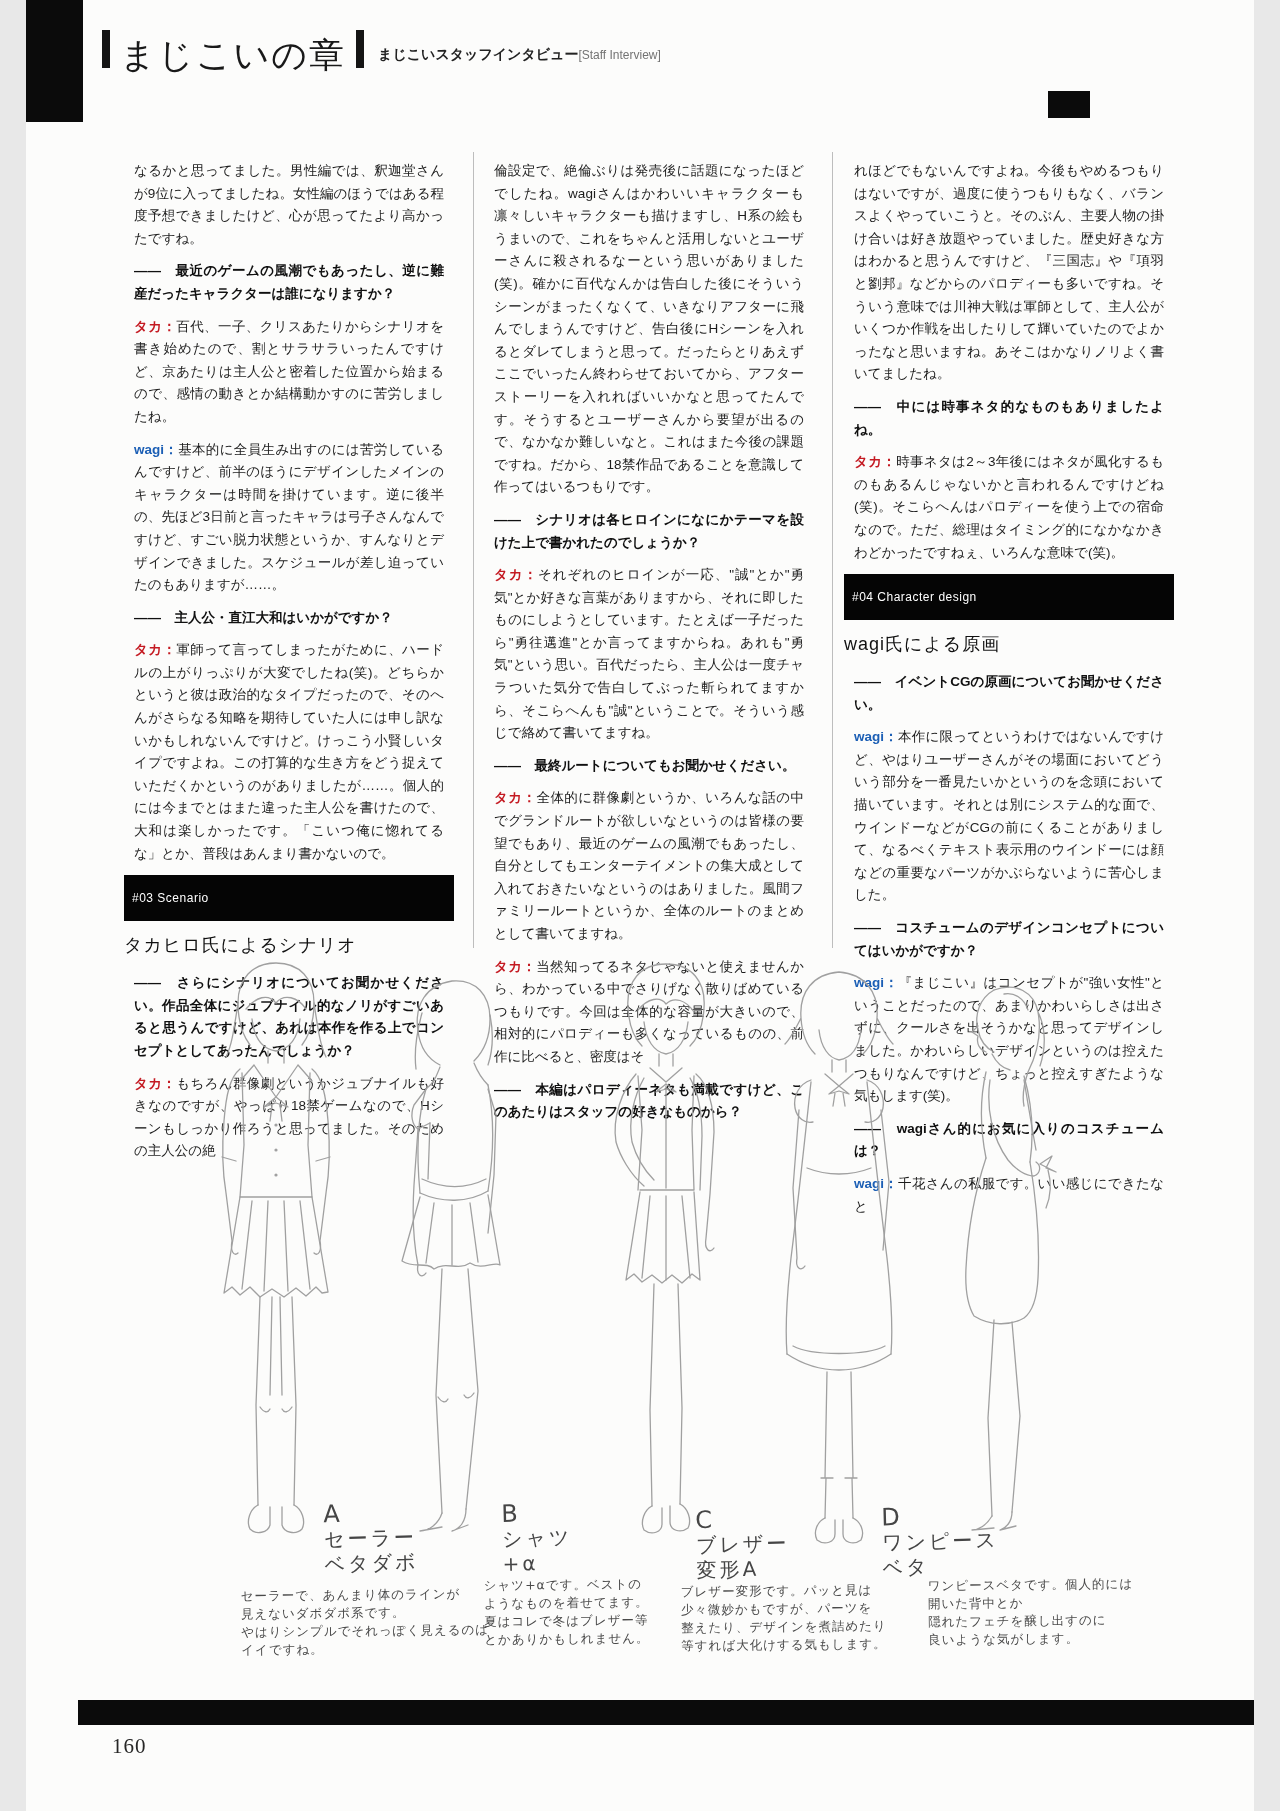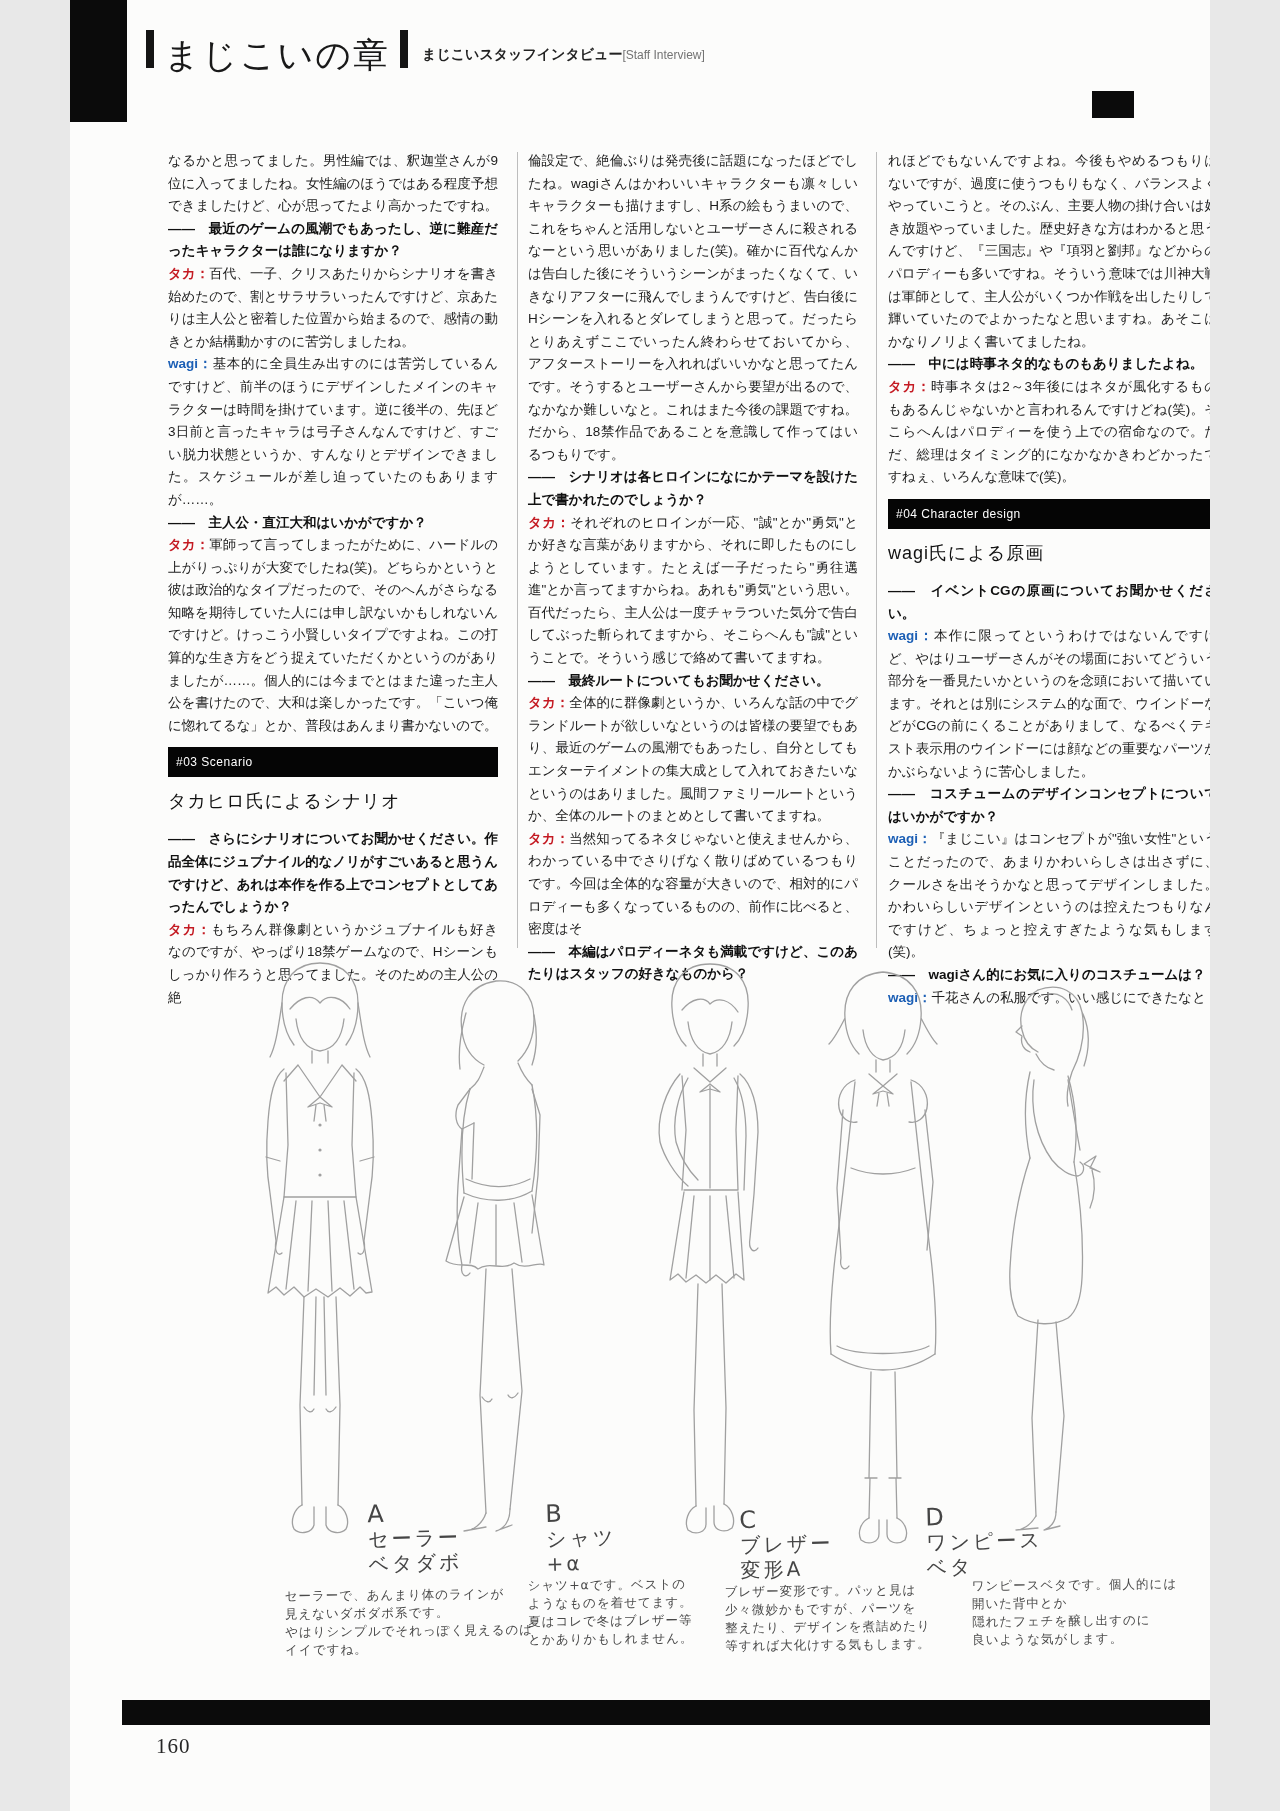--- a/index.html
+++ b/index.html
@@ -1,43 +1,43 @@
 <!DOCTYPE html>
 <html style="--taka: #c41a22; --wagi: #1c5fb5; --band: #050505; --sketch: #a0a0a0;"><head>
 <meta charset="utf-8">
 <style>
   html,body{margin:0;padding:0;}
   body{background:#e8e8e8;}
   .page{
-    position:relative;width:1140px;height:1811px;margin:0 auto;
+    position:relative;width:1228px;height:1811px;margin:0 auto;
     background:#fcfcfb;overflow:hidden;
     font-family:"Liberation Sans","DejaVu Sans",sans-serif;
     color:#1d1d1d;
   }
   
   .corner-block{position:absolute;left:0;top:0;width:57px;height:122px;background:#0b0b0b;}
   .top-tab{position:absolute;left:1022px;top:91px;width:42px;height:27px;background:#0b0b0b;}
   .masthead{position:absolute;left:76px;top:30px;display:flex;align-items:flex-end;}
   .mast-bar{display:inline-block;width:8px;height:38px;background:#141414;margin:0 10px 4px 0;}
   .mast-bar.right{margin:0 14px 4px 10px;}
   .mast-title{font-size:35px;letter-spacing:2px;color:#191919;line-height:1;}
   .mast-sub{font-size:14px;font-weight:bold;color:#222;padding-bottom:8px;}
   .mast-sub-en{font-size:12px;font-weight:normal;color:#737373;}
   
   .col{position:absolute;top:150px;width:330px;text-align:justify;font-size:13.5px;line-height:22.6px;color:#1c1c1c;}
   .col-1{left:98px;} .col-2{left:458px;} .col-3{left:818px;}
   .divider{position:absolute;top:152px;height:796px;width:1px;background:#bdbdbd;}
   .divider-1{left:447px;} .divider-2{left:806px;}
-  .para{margin:0;}
+  .para{margin:10px;}
   .para.q{font-weight:bold;color:#101010;}
   .spk{font-weight:bold;}
   .spk.taka{color:var(--taka,#c41a22);}
   .spk.wagi{color:var(--wagi,#1c5fb5);}
   .band{background:var(--band,#050505);color:#fff;font-size:12px;letter-spacing:.5px;
-        padding:8px 8px;margin:10px 0 7px;line-height:14px;}
+        padding:16px 8px;margin:10px 0 7px;line-height:14px;}
   .headline{font-size:18px;letter-spacing:1px;color:#111;margin:2px 0 10px;line-height:34px;}
   
   .sketch{position:absolute;}
   .sketch svg{display:block;}
   .sketch path,.sketch circle{stroke:var(--sketch,#a0a0a0);fill:none;stroke-width:1.3;
         stroke-linecap:round;stroke-linejoin:round;}
   .sketch circle{fill:#a0a0a0;stroke:none;}
   
   .cap-label{position:absolute;color:#454545;transform:rotate(-1.5deg);
         font-family:"DejaVu Sans",sans-serif;}

